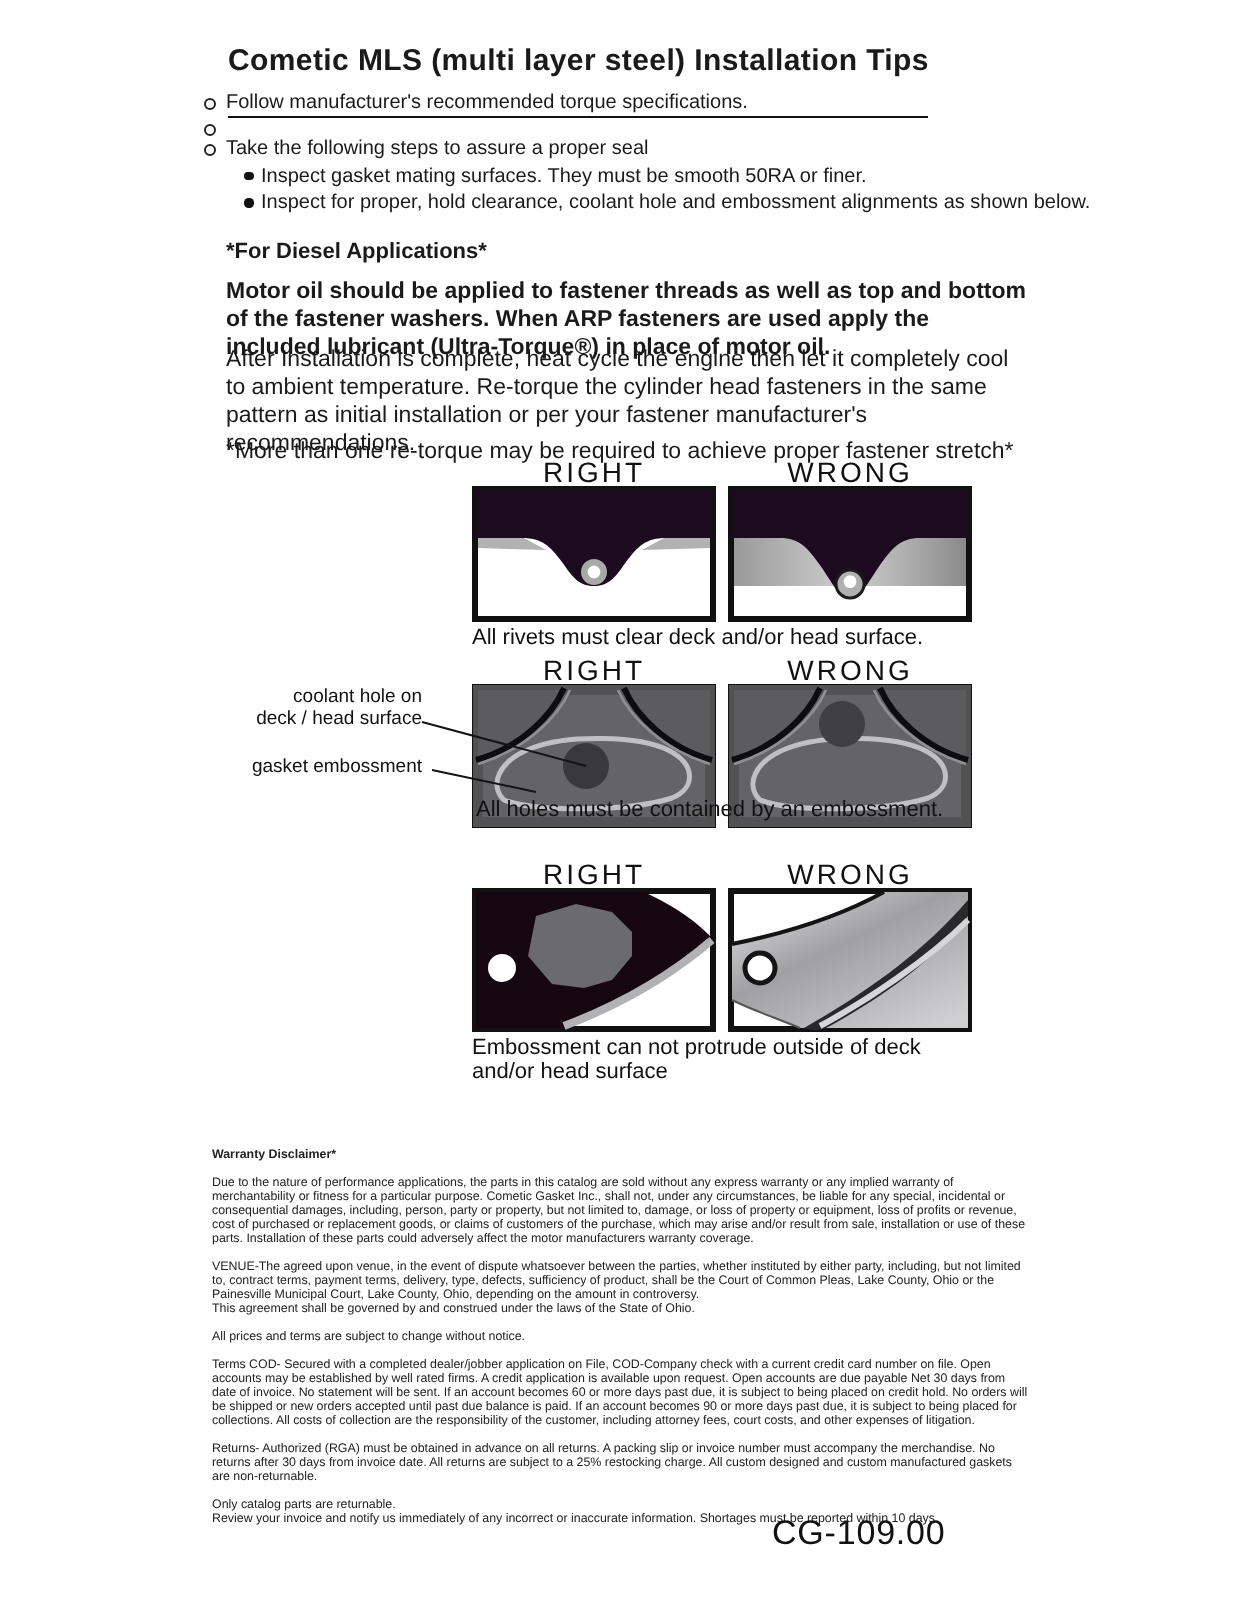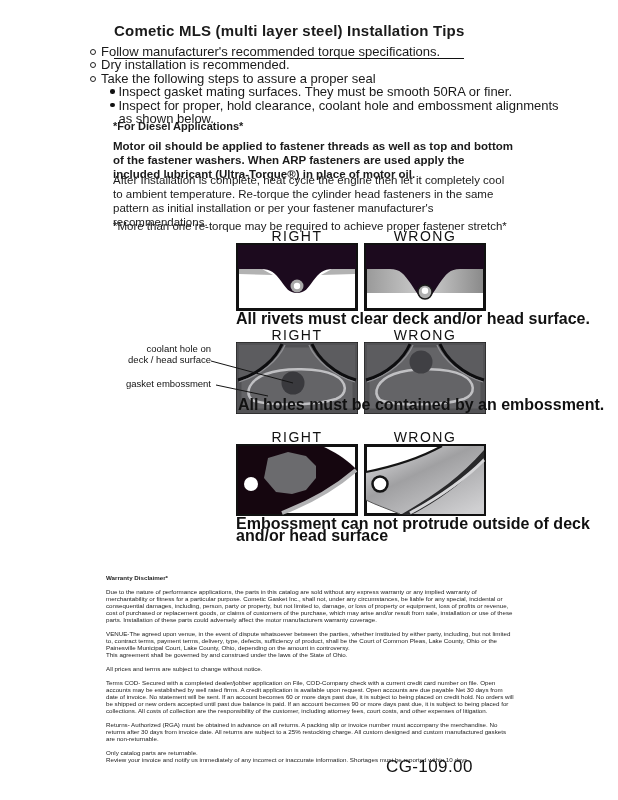--- a/index.html
+++ b/index.html
@@ -8,40 +8,40 @@
     font-family:"Liberation Sans","DejaVu Sans",sans-serif;color:#1a1a1a;
     overflow:hidden;
   }
   .abs{position:absolute;}
 
   
   .doc-title{
     left:114px;top:22px;font-size:15px;font-weight:bold;
     border-bottom:1.6px solid #111;padding-bottom:19px;letter-spacing:.2px;
   }
-  .bullet-list{left:90px;top:45px;font-size:13px;line-height:13.4px;width:480px;}
+  .bullet-list{left:102px;top:45px;font-size:10px;line-height:13.4px;width:480px;}
   .b-row{display:flex;align-items:flex-start;}
   .b-dot{
     flex:0 0 auto;width:4px;height:4px;border:1px solid #222;border-radius:50%;
     margin:4px 5px 0 0;
   }
   .b-sub{margin-left:20px;}
   .b-fdot{
     flex:0 0 auto;width:4.5px;height:4.5px;background:#111;border-radius:50%;
     margin:4px 4px 0 0;
   }
   .section-head{left:113px;top:120px;font-size:11px;font-weight:bold;}
   .body-para{left:113px;font-size:11.5px;line-height:14px;width:400px;}
   .p1{top:139px;font-weight:bold;}
   .p2{top:173px;width:392px;}
   .p3{top:219px;width:420px;}
 
   
   .rw-label{width:122px;text-align:center;font-size:14px;letter-spacing:1.5px;color:#111;}
-  .caption{font-size:16px;line-height:12.5px;color:#111;font-weight:bold;}
+  .caption{font-size:11px;line-height:12.5px;color:#111;}
   .panel{width:122px;}
   .side-label{font-size:9.5px;line-height:11px;text-align:right;color:#111;width:121px;left:90px;}
 
   
   .disclaimer{left:106px;top:574px;width:410px;font-size:6.2px;line-height:7px;color:#222;}
   .disclaimer .head{font-weight:bold;margin:0 0 7px 0;}
   .disclaimer p{margin:0 0 7px 0;}
   .disclaimer p.tight{margin:0;}
   .page-code{left:386px;top:757px;font-size:17px;letter-spacing:.4px;color:#111;}
 </style>
@@ -50,21 +50,20 @@
 
 <div class="abs doc-title">Cometic MLS (multi layer steel) Installation Tips</div>
 
 <div class="abs bullet-list">
   <div class="b-row">
     <span class="b-dot"></span>
     <span>Follow manufacturer's recommended torque specifications.</span>
   </div>
   <div class="b-row">
     <span class="b-dot"></span>
-    <span>Dry installation is recommended.</span>
   </div>
   <div class="b-row">
     <span class="b-dot"></span>
     <span>Take the following steps to assure a proper seal</span>
   </div>
   <div class="b-row b-sub">
     <span class="b-fdot"></span>
     <span>Inspect gasket mating surfaces.  They must be smooth 50RA or finer.</span>
   </div>
   <div class="b-row b-sub">

